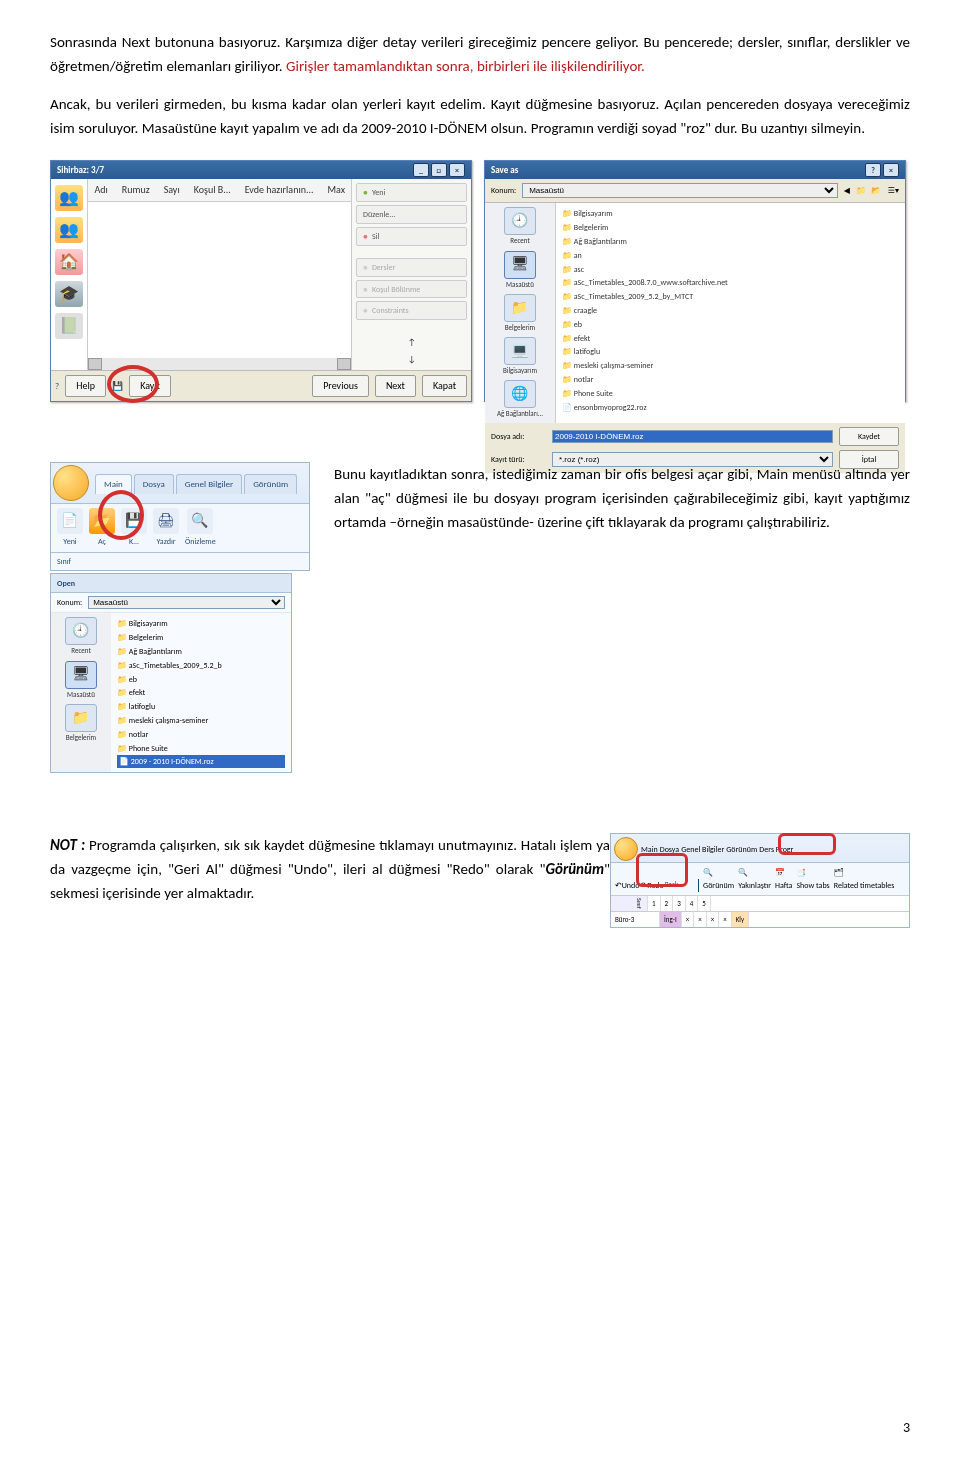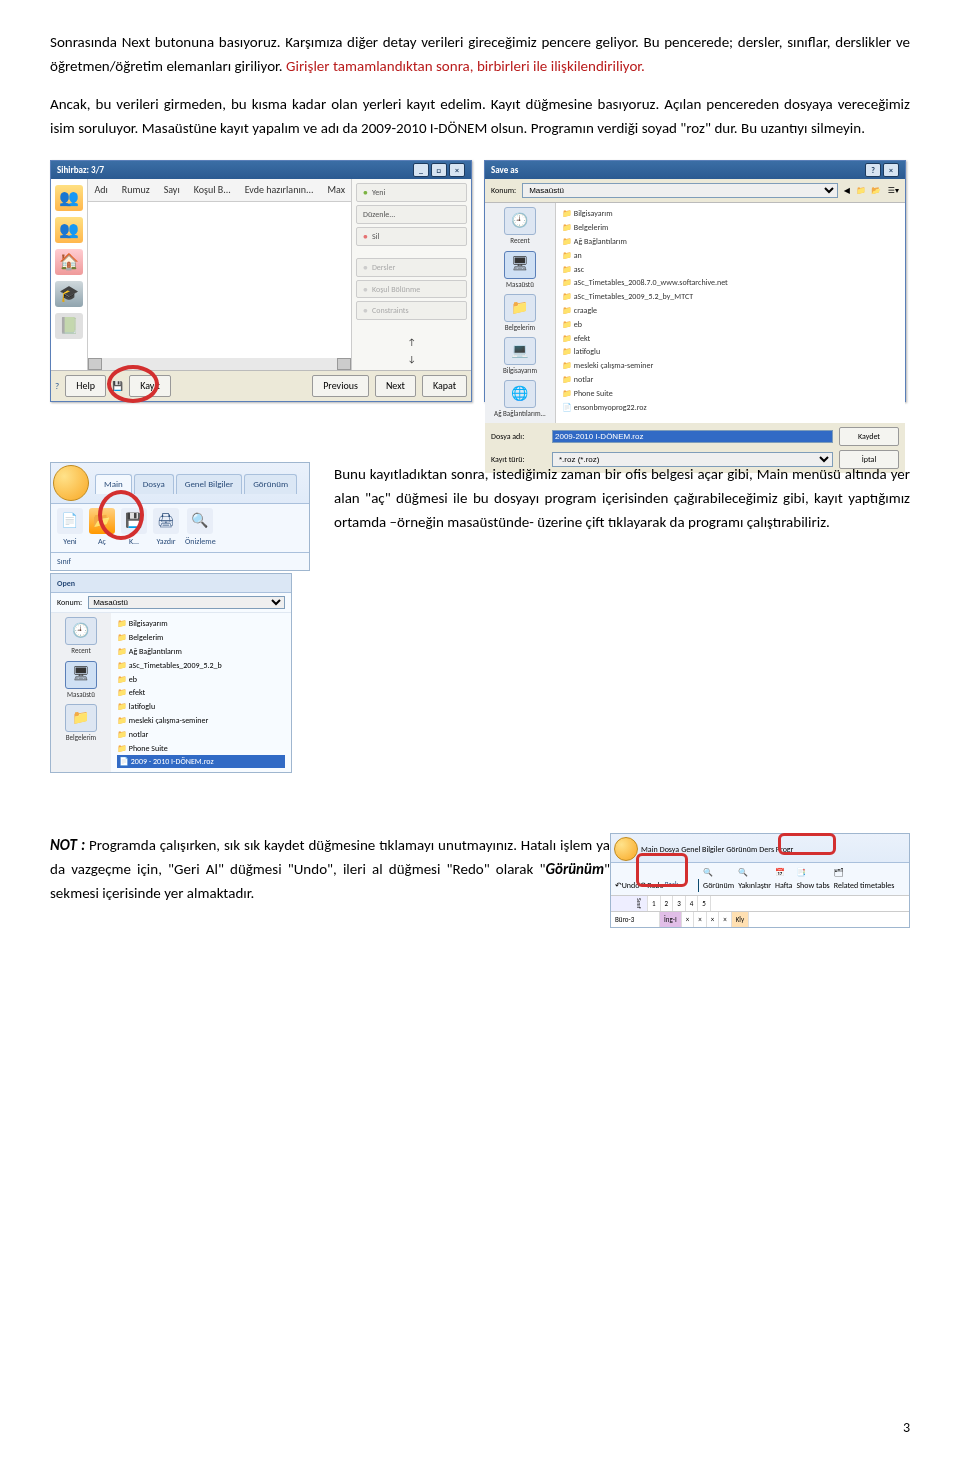--- a/index.html
+++ b/index.html
@@ -236,21 +236,21 @@
         <div class="place">
             <div class="picon">📁</div>
             <span>Belgelerim</span>
           </div>
         <div class="place">
             <div class="picon">💻</div>
             <span>Bilgisayarım</span>
           </div>
         <div class="place">
             <div class="picon">🌐</div>
-            <span>Ağ Bağlantılarım...</span>
+            <span>Ağ Bağlantıları...</span>
           </div>
       </div>
       <div class="files" id="saveas-files">
           <div class="folder">Bilgisayarım</div>
           <div class="folder">Belgelerim</div>
           <div class="folder">Ağ Bağlantılarım</div>
           <div class="folder">an</div>
           <div class="folder">asc</div>
           <div class="folder">aSc_Timetables_2008.7.0_www.softarchive.net</div>
           <div class="folder">aSc_Timetables_2009_5.2_by_MTCT</div>

